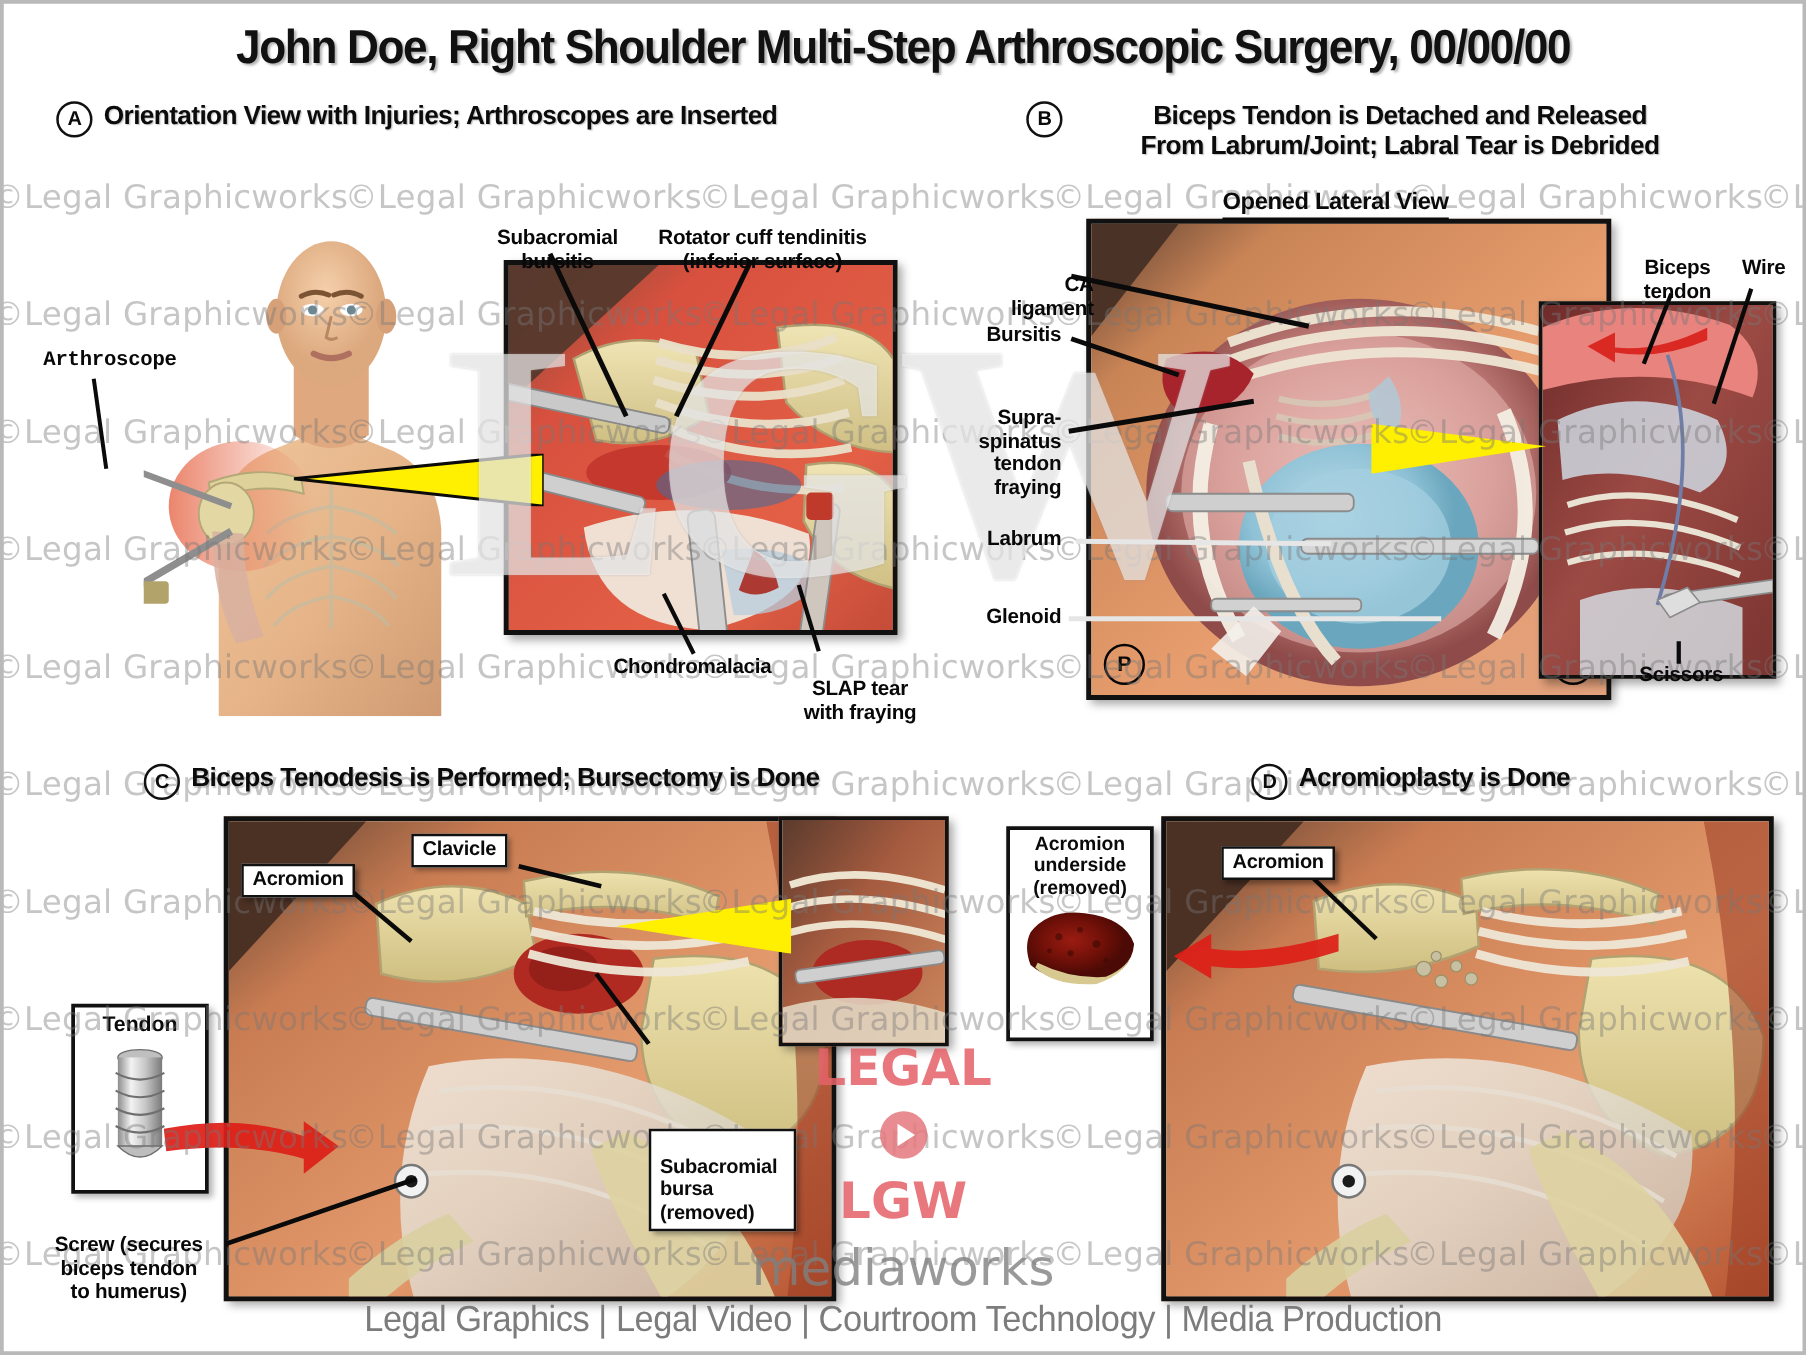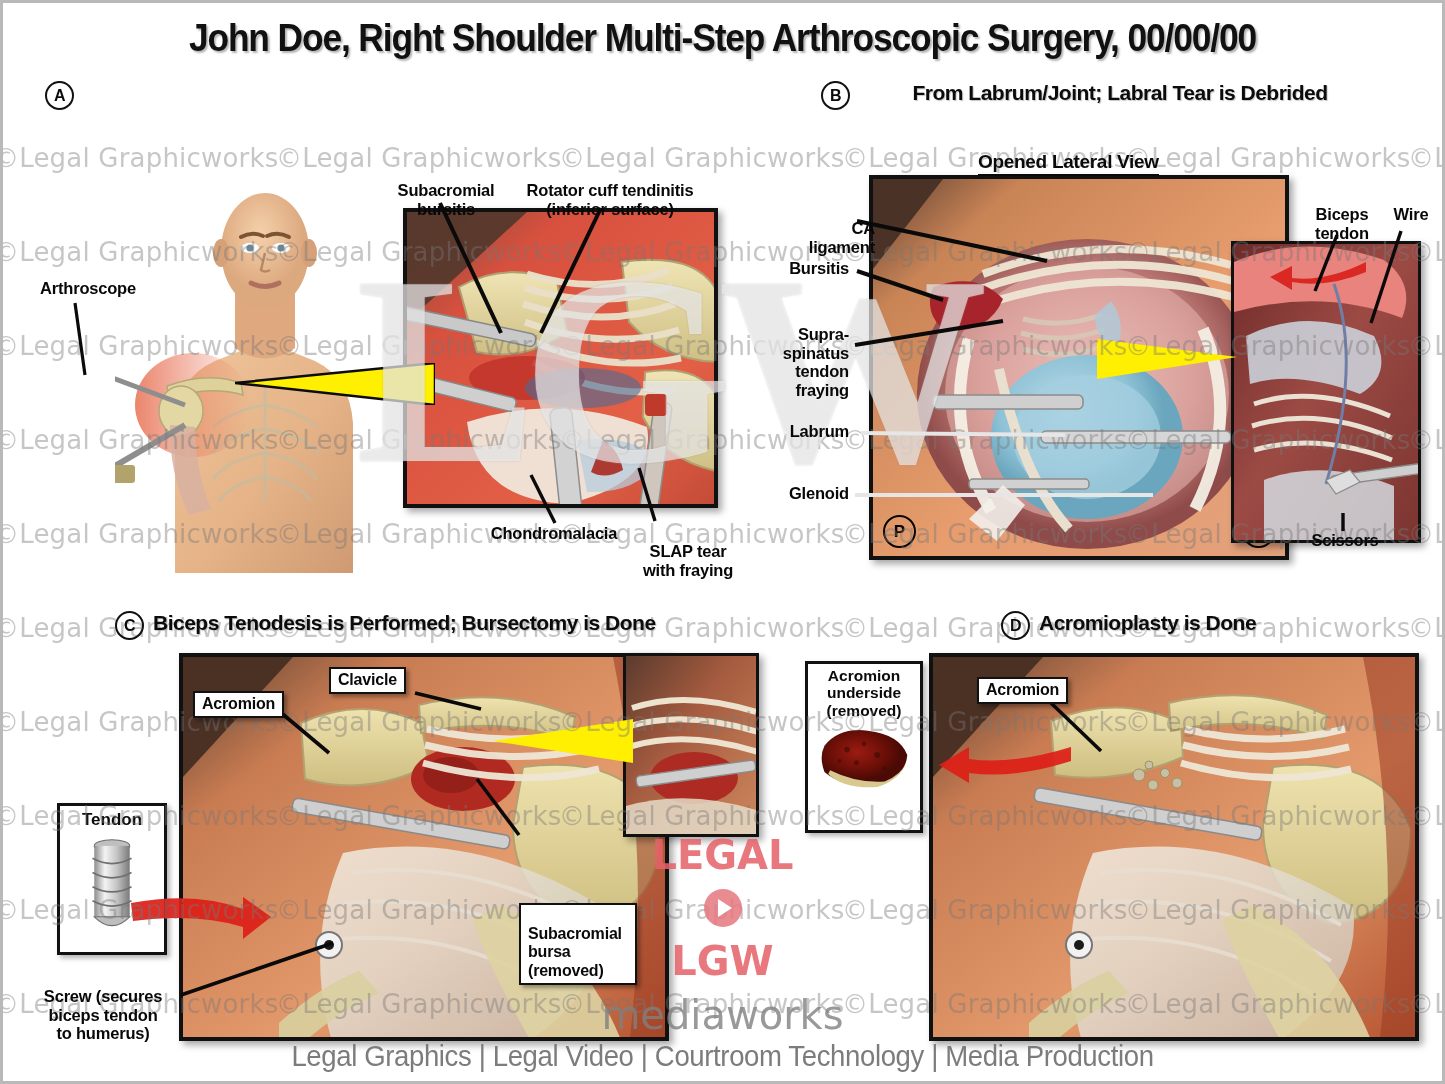--- a/index.html
+++ b/index.html
@@ -237,25 +237,27 @@
       <div class="wm" style="left: 839px; top: 1080px;">©Legal Graphicworks</div>
       <div class="wm" style="left: 1122px; top: 1080px;">©Legal Graphicworks</div>
       <div class="wm" style="left: 1405px; top: 1080px;">©Legal Graphicworks</div>
     </div>
   <div id="bigwm">LGW</div>
 
   <div id="title">John Doe, Right Shoulder Multi-Step Arthroscopic Surgery, 00/00/00</div>
 
   <div class="panel-head" style="left:42px;top:78px;">
     <span class="circ">A</span>
+    <span class="phead-txt"><span>Orientation View with Injuries; Arthroscopes are Inserted</span></span>
   </div>
 
   <div class="panel-head" style="left:818px;top:78px;width:560px;">
     <span class="circ">B</span>
     <span class="phead-txt" style="text-align:center;flex:1;">
+      <span>Biceps Tendon is Detached and Released</span>
       <span class="l2">From Labrum/Joint; Labral Tear is Debrided</span>
     </span>
   </div>
 
   <div class="panel-head" style="left:112px;top:608px;">
     <span class="circ">C</span>
     <span class="phead-txt"><span>Biceps Tenodesis is Performed; Bursectomy is Done</span></span>
   </div>
 
   <div class="panel-head" style="left:998px;top:608px;">
@@ -394,21 +396,21 @@
   </div>
 
   <svg style="position:absolute;left:0;top:0;width:1445px;height:1084px;z-index:46;pointer-events:none;">
     <line x1="72" y1="300" x2="82" y2="372" stroke="#0a0a0a" stroke-width="3.2"></line>
     <line x1="437" y1="200" x2="498" y2="330" stroke="#0a0a0a" stroke-width="4"></line>
     <line x1="598" y1="205" x2="538" y2="330" stroke="#0a0a0a" stroke-width="4"></line>
     <line x1="552" y1="520" x2="528" y2="472" stroke="#0a0a0a" stroke-width="3.4"></line>
     <line x1="652" y1="518" x2="636" y2="465" stroke="#0a0a0a" stroke-width="3.4"></line>
   </svg>
 
-  <div class="calloutT" style="left:30px;top:276px;width:110px;">
+  <div class="calloutT" style="left:30px;top:276px;width:110px;font-family:Liberation Mono, monospace;">
     <span>Arthroscope</span>
   </div>
   <div class="calloutT" style="left:388px;top:160px;width:110px;white-space:pre-line;">
     <span>Subacromial
 bursitis</span>
   </div>
   <div class="calloutT" style="left:522px;top:160px;width:170px;white-space:pre-line;">
     <span>Rotator cuff tendinitis
 (inferior surface)</span>
   </div>

